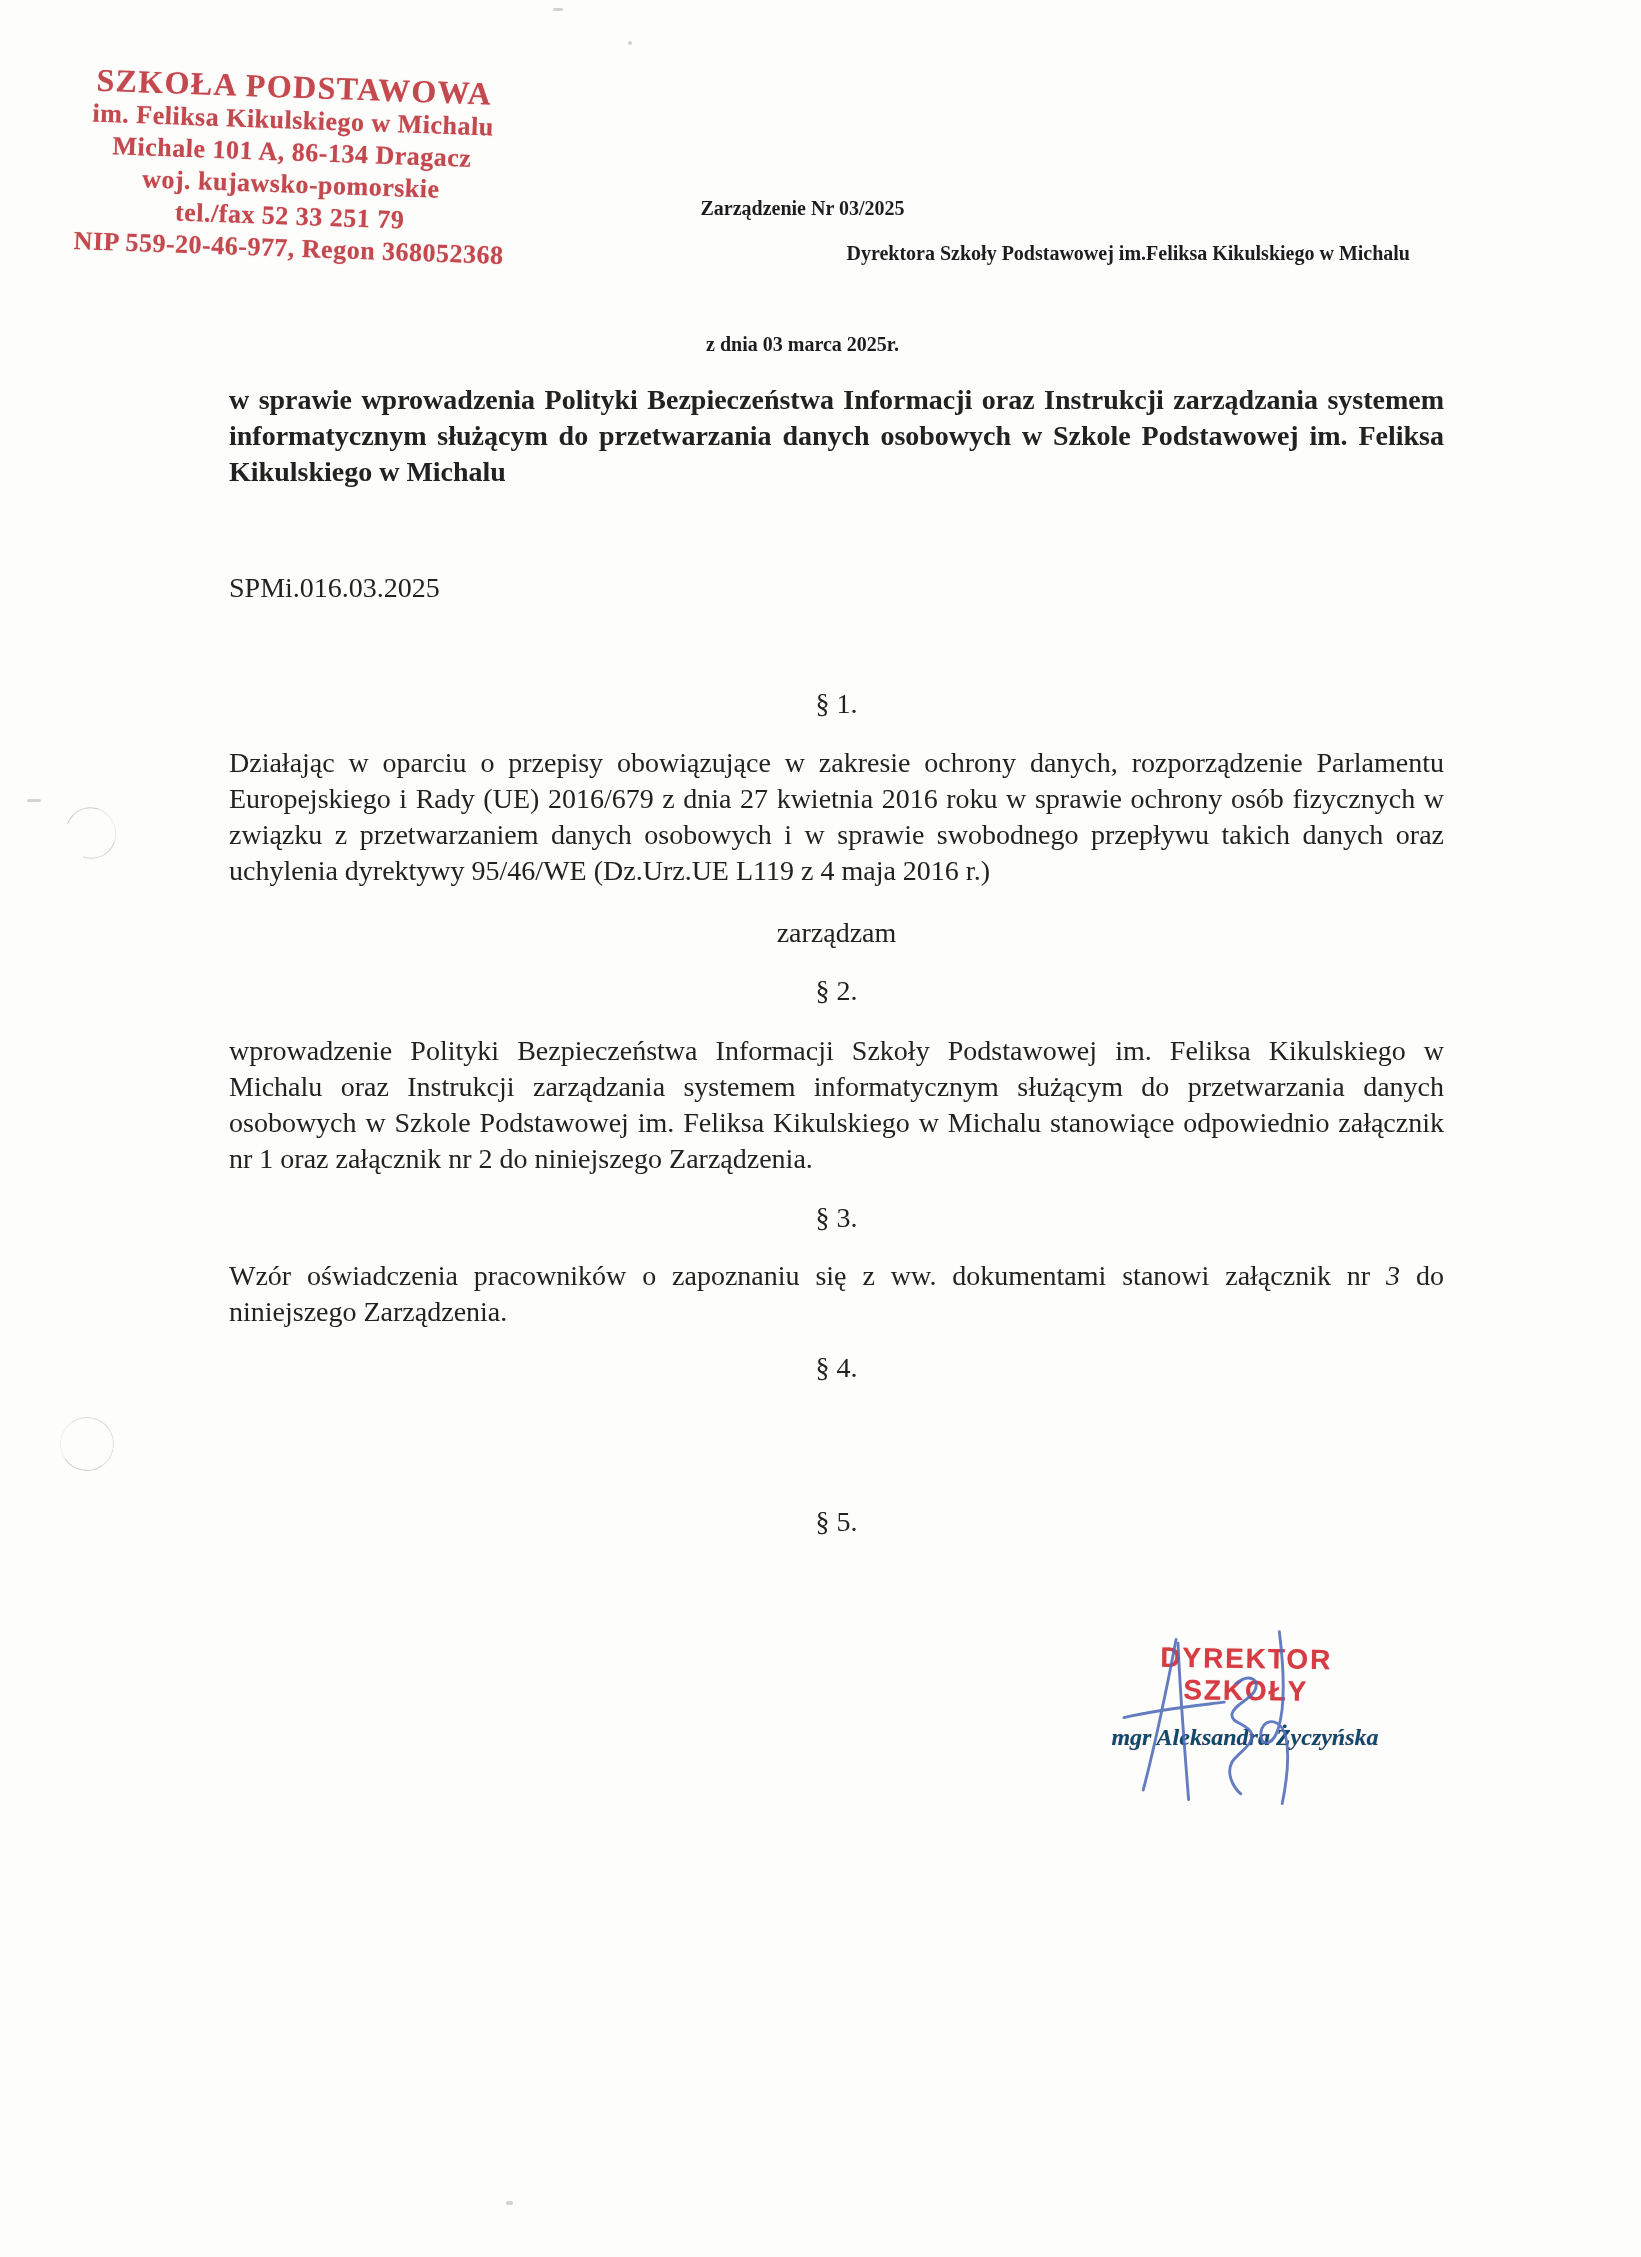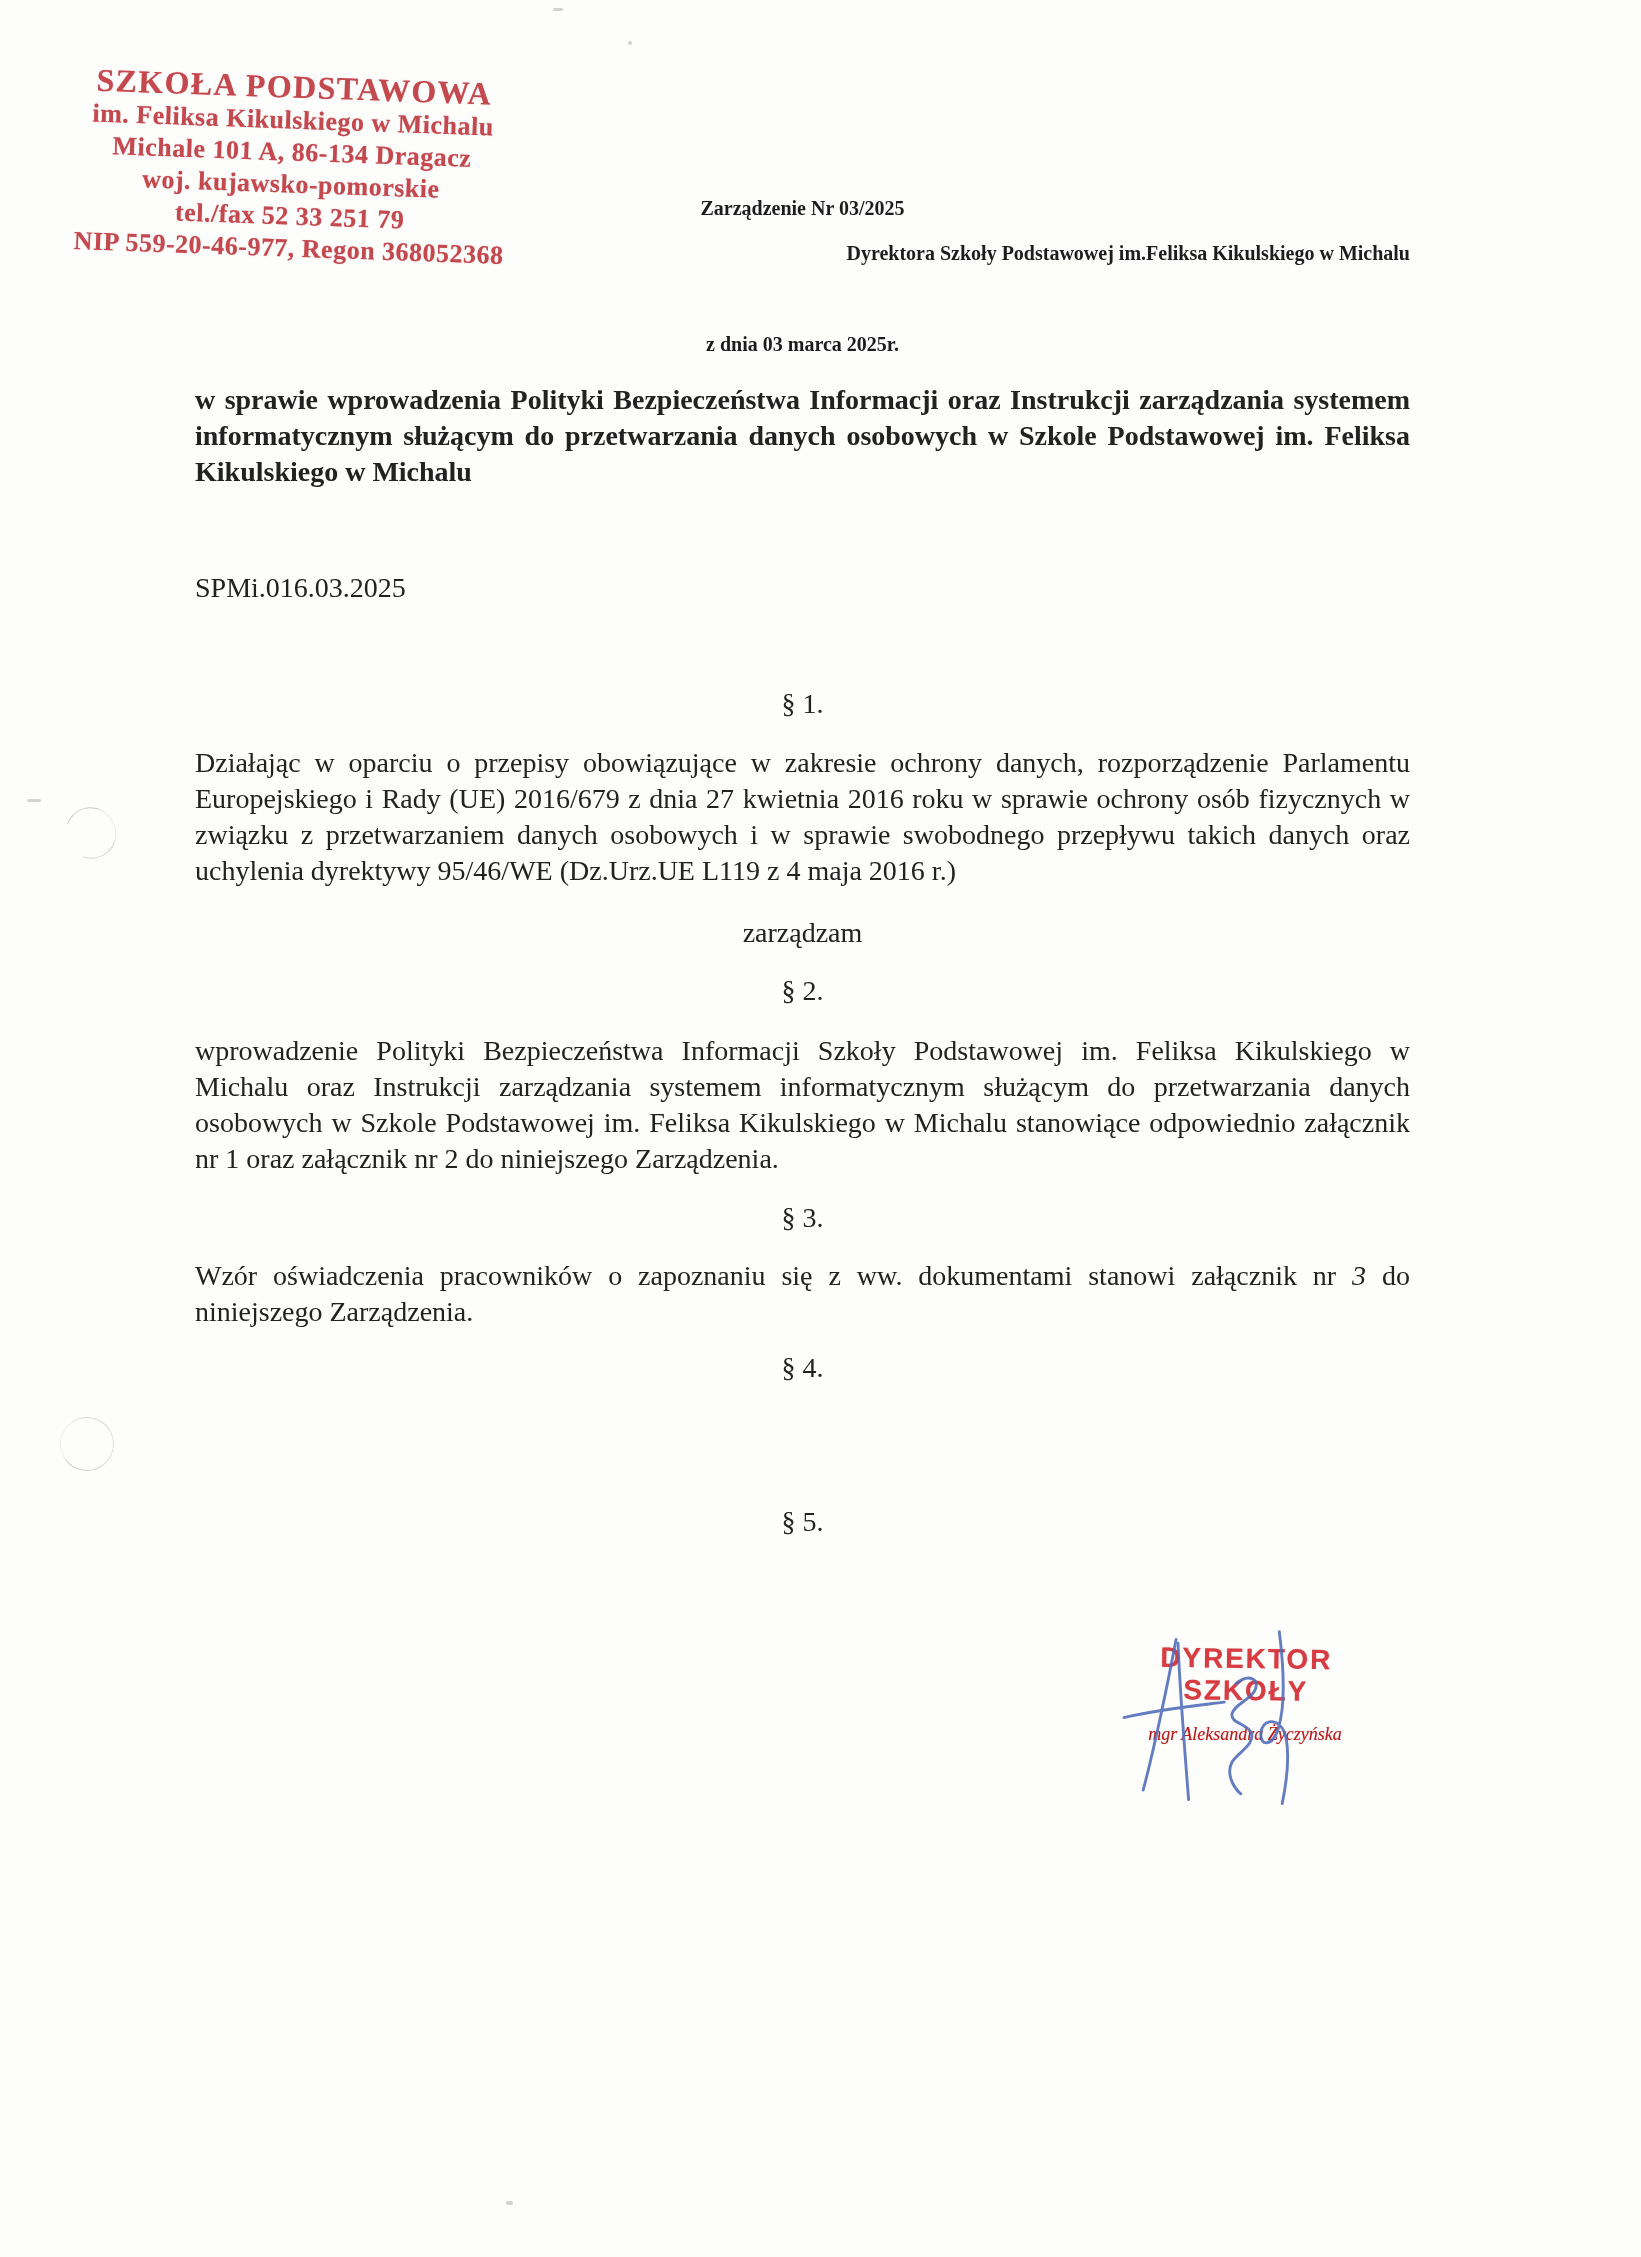--- a/index.html
+++ b/index.html
@@ -10,21 +10,21 @@
     overflow:hidden;
     font-family:"Liberation Serif", serif;
     color:#222222;
   }
   .abs{position:absolute;}
   .col{left:195px;width:1215px;}
   .center{text-align:center;}
   .justify{text-align:justify;}
   .bold{font-weight:bold;}
   .italic{font-style:italic;}
-  .body-text{font-size:28px;line-height:36px;}
+  .body-text{font-size:28px;line-height:36px;margin-left:34px;}
   .doc-title{font-size:20px;line-height:37px;color:#1d1d1f;}
 
   
   .stamp{
     left:77px;top:62px;width:436px;
     text-align:center;
     transform:rotate(2deg);
     transform-origin:0 0;
     color:#c4494f;
     text-shadow:0 0 1px rgba(196,73,79,0.55);
@@ -38,22 +38,22 @@
     text-align:center;
     font-family:"Liberation Sans", sans-serif;
     font-size:28px;font-weight:bold;letter-spacing:1.9px;
     color:#d63c41;
     transform:rotate(0.8deg);
     text-shadow:0 0 1px rgba(214,60,65,0.5);
   }
   .sig-name{
     left:1079px;top:1724px;width:332px;
     text-align:center;
-    font-size:18px;font-weight:normal;font-style:italic;
-    color:#b91c1c;
+    font-size:24px;font-weight:bold;font-style:italic;
+    color:#0c4a6e;
     text-shadow:0 0 1px rgba(207,59,65,0.5);
   }
   .sig-ink{left:1118px;top:1624px;}
 
   
   .artifact-circle{
     border-radius:50%;
     border:1.9px solid rgba(150,155,160,0.35);
   }
   #circ1{left:66px;top:807px;width:48px;height:50px;

